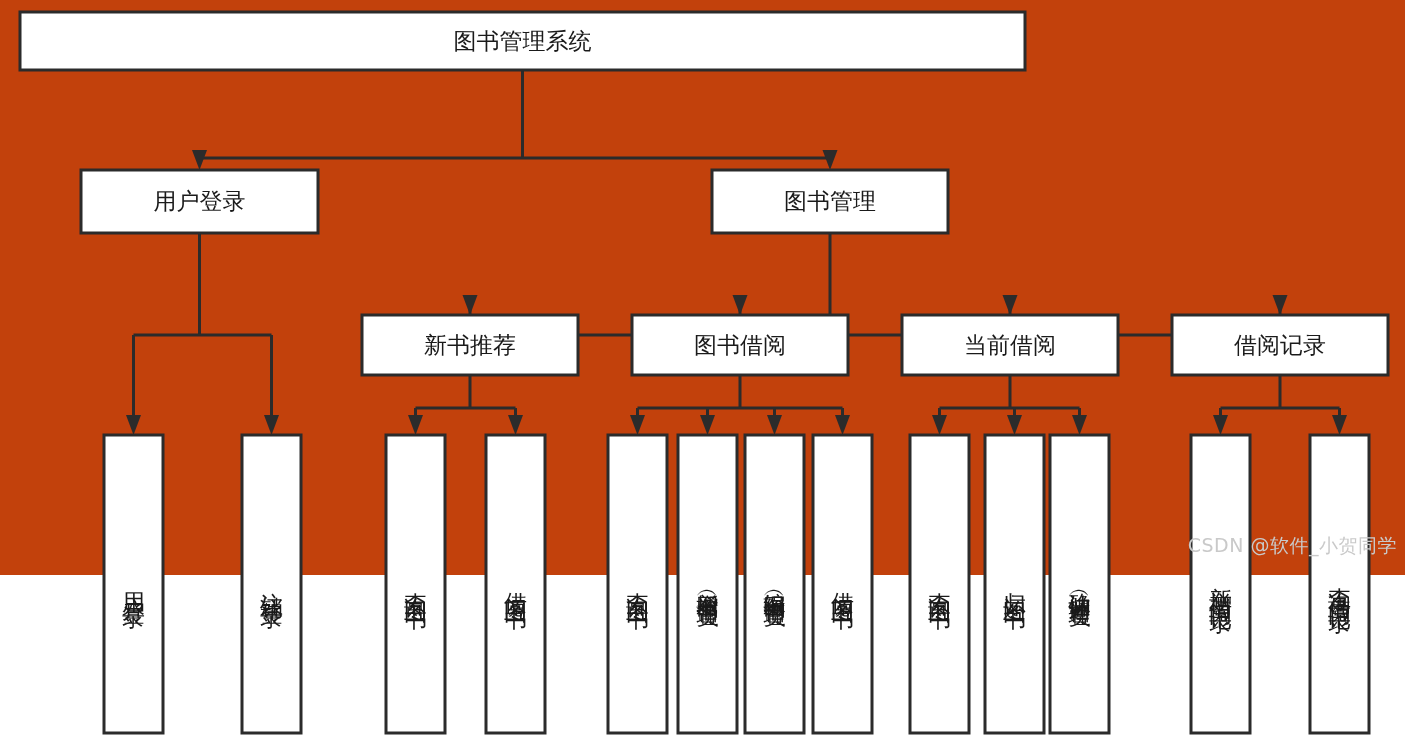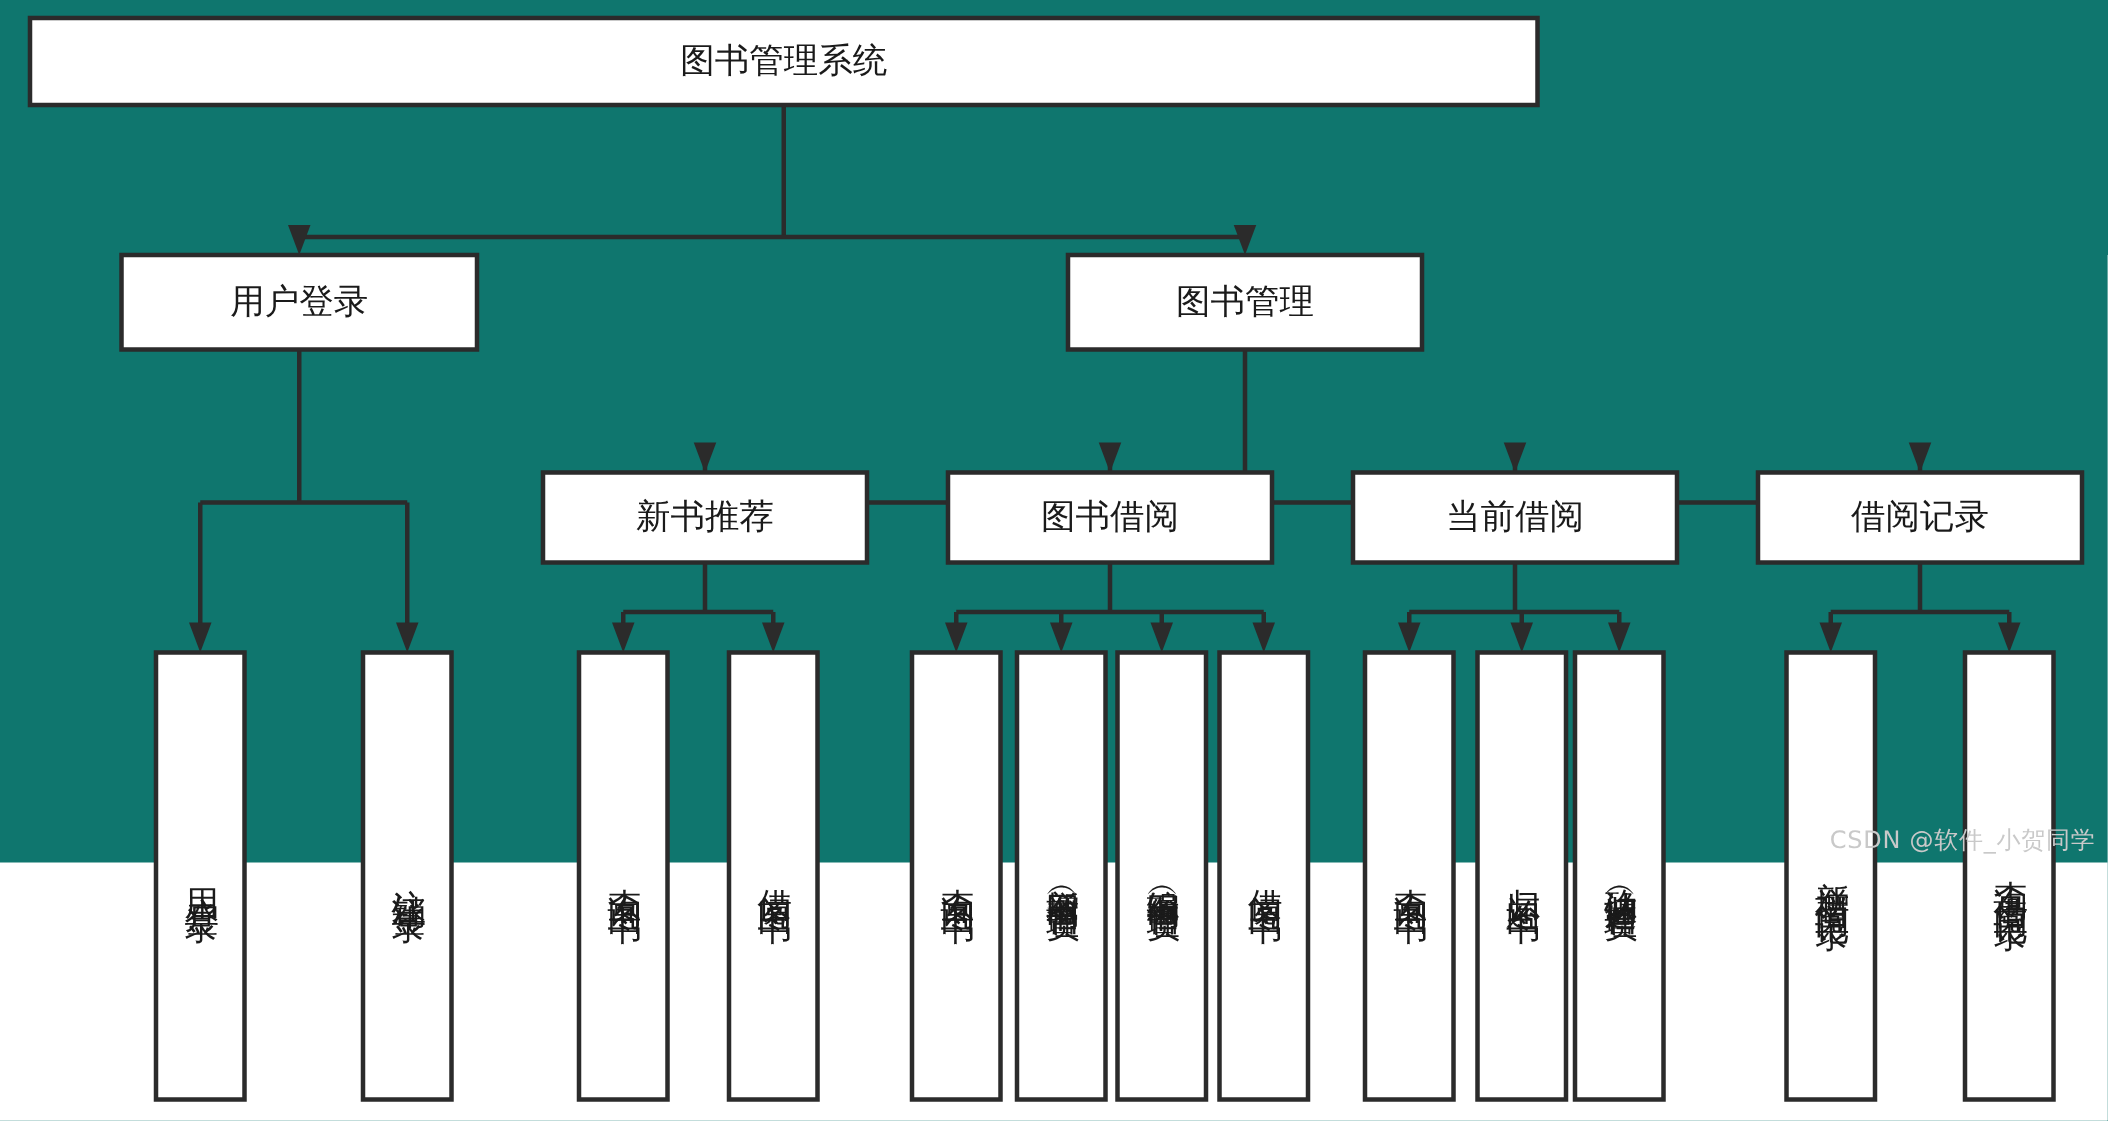--- a/index.html
+++ b/index.html
@@ -1,21 +1,21 @@
 <!DOCTYPE html>
 <html><head>
 <meta charset="utf-8">
 <style>
   html,body{margin:0;padding:0;background:#ffffff;}
   body{
     width:1405px;height:747px;
     font-family:"DejaVu Sans","Liberation Sans",sans-serif;
     overflow:hidden;
   }
-  #diagram-root{position:relative;width:1405px;height:575px;background:#0f766e;}
+  #diagram-root{position:relative;width:1405px;height:575px;background:#c2410c;}
   svg#tree{position:absolute;left:0;top:0;width:1405px;height:747px;}
   .node-rect{fill:#ffffff;stroke:#2b2b2b;stroke-width:3;}
   .edge{stroke:#2b2b2b;stroke-width:3;fill:none;stroke-linecap:butt;}
   .arrow-head{fill:#2b2b2b;stroke:none;}
   .node-label{
     font-family:"DejaVu Sans","Liberation Sans",sans-serif;
     fill:#1a1a1a;font-size:23px;
     dominant-baseline:middle;text-anchor:middle;
   }
   .leaf-label-wrap{
@@ -24,23 +24,23 @@
     writing-mode:vertical-rl;
     text-orientation:upright;
     font-family:"DejaVu Sans","Liberation Sans",sans-serif;
     font-size:23px;color:#1a1a1a;
     letter-spacing:5px;
     line-height:1;
     white-space:nowrap;
     pointer-events:none;
   }
   #watermark{
-    position:absolute;right:8px;bottom:4px;
-    font-family:"DejaVu Sans","Liberation Sans",sans-serif;
-    font-size:16px;color:#c9c9c9;letter-spacing:.5px;
+    position:absolute;right:8px;bottom:16px;
+    font-family:"DejaVu Sans","Liberation Sans",sans-serif;
+    font-size:19px;color:#c9c9c9;letter-spacing:.5px;
     user-select:none;
   }
 </style>
 </head>
 <body>
 
 <div id="diagram-root">
 
   <svg id="tree" viewBox="0 0 1405 747">
     <g id="edges-layer">

